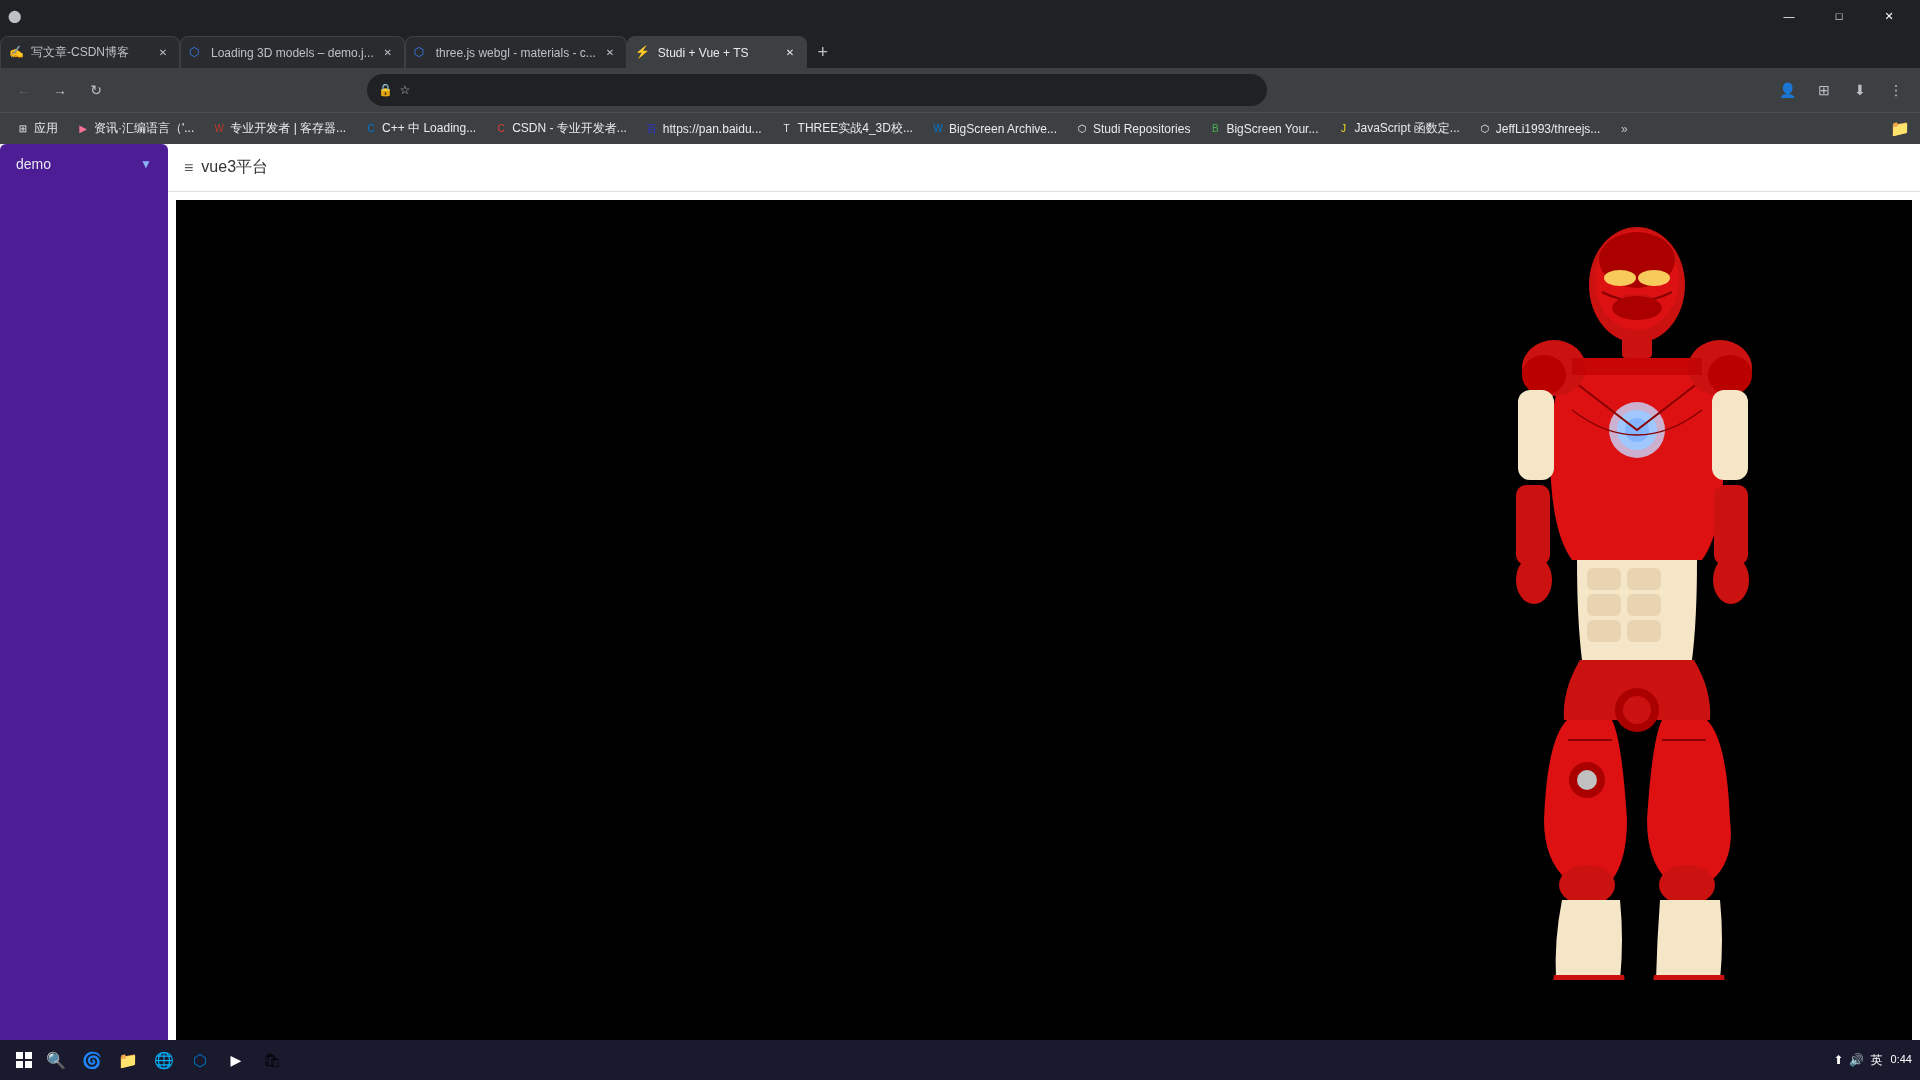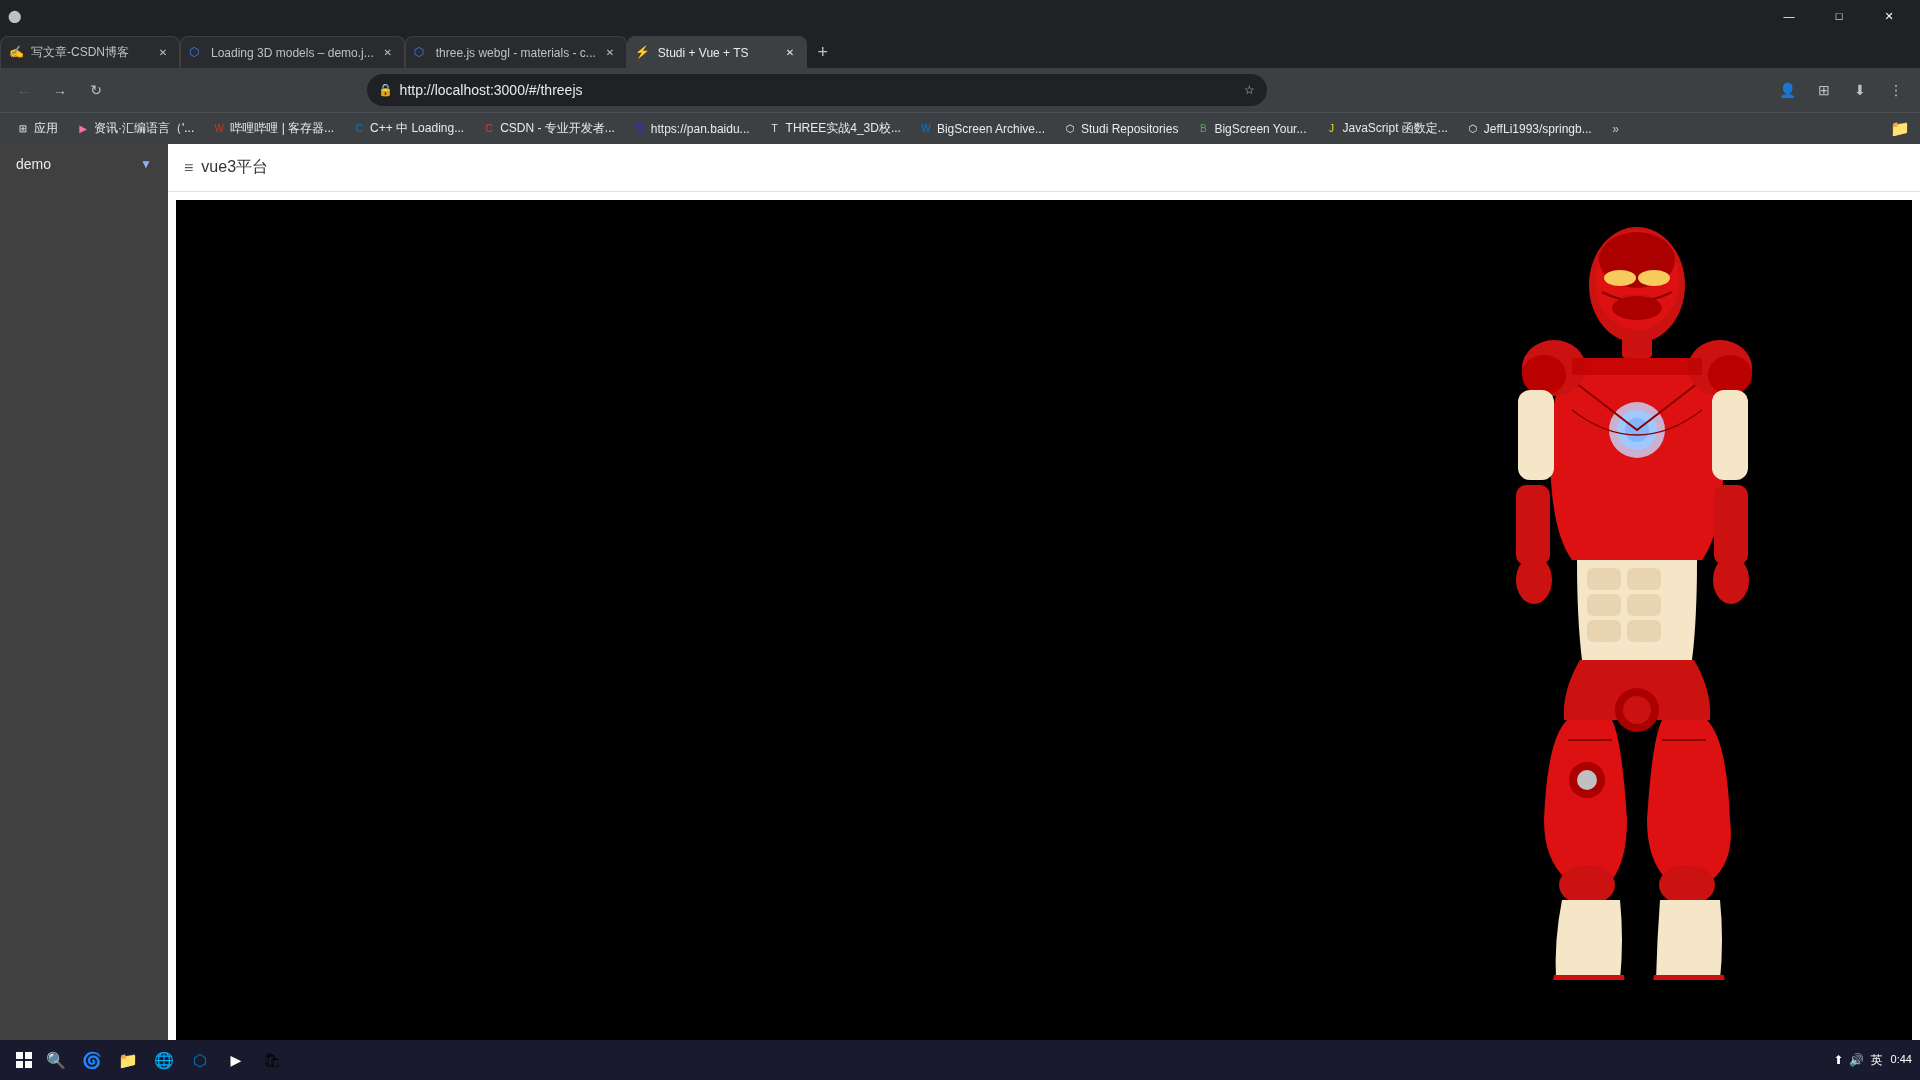--- a/index.html
+++ b/index.html
@@ -35,21 +35,21 @@
     .bookmarks-bar { height: 32px; background: #3c4043; display: flex; align-items: center; padding: 0 8px; gap: 2px; border-top: 1px solid #4a4d51; }
     .bookmark-item { height: 24px; display: flex; align-items: center; padding: 0 8px; gap: 4px; font-size: 12px; color: #e8eaed; cursor: pointer; border-radius: 4px; white-space: nowrap; }
     .bm-favicon { width: 14px; height: 14px; font-size: 10px; display: flex; align-items: center; justify-content: center; }
     .bookmarks-overflow { width: 24px; height: 24px; display: flex; align-items: center; justify-content: center; color: #bdc1c6; font-size: 12px; cursor: pointer; border-radius: 4px; margin-left: 2px; }
     .bookmarks-folder { margin-left: auto; width: 24px; height: 24px; display: flex; align-items: center; justify-content: center; color: #bdc1c6; cursor: pointer; }
 
     
     .app-container { display: flex; height: calc(1080px - 32px - 36px - 44px - 32px); background: #f1f3f4; }
 
     
-    .sidebar { width: 168px; background: #404040; height: 100%; display: flex; flex-direction: column; }
+    .sidebar { width: 168px; background: #4c1d95; height: 100%; display: flex; flex-direction: column; border-radius: 6px; }
     .sidebar-header { padding: 12px 16px; display: flex; align-items: center; justify-content: space-between; }
     .sidebar-title { color: #e8eaed; font-size: 14px; }
     .sidebar-arrow { color: #8ab4f8; font-size: 12px; }
 
     
     .content-area { flex: 1; display: flex; flex-direction: column; background: #fff; }
     .page-header { height: 48px; display: flex; align-items: center; padding: 0 16px; border-bottom: 1px solid #e0e0e0; background: #fff; }
     .page-title-area { display: flex; align-items: center; gap: 8px; font-size: 16px; color: #333; }
     .menu-icon { font-size: 16px; color: #555; }
 
@@ -108,21 +108,20 @@
     </div>
     <div class="tab-new">+</div>
   </div>
 
   <div class="address-bar">
     <div class="nav-btn disabled">←</div>
     <div class="nav-btn">→</div>
     <div class="nav-btn">↻</div>
     <div class="url-bar">
       <span style="color:#bdc1c6;font-size:12px;">🔒</span>
-      <span class="url-text">http://localhost:3000/#/threejs</span>
       <span style="color:#bdc1c6;font-size:12px;">☆</span>
     </div>
     <div class="address-icons">
       <div class="addr-icon">👤</div>
       <div class="addr-icon">⊞</div>
       <div class="addr-icon">⬇</div>
       <div class="addr-icon">⋮</div>
     </div>
   </div>
 
@@ -130,21 +129,21 @@
     <div class="bookmark-item">
       <span class="bm-favicon">⊞</span>
       <span>应用</span>
     </div>
     <div class="bookmark-item">
       <span class="bm-favicon" style="color:#fb7299;">▶</span>
       <span>资讯·汇编语言（'...</span>
     </div>
     <div class="bookmark-item">
       <span class="bm-favicon" style="color:#c0392b;">W</span>
-      <span>哔哩哔哩 | 客存器...</span>
+      <span>专业开发者 | 客存器...</span>
     </div>
     <div class="bookmark-item">
       <span class="bm-favicon" style="color:#0078d4;">C</span>
       <span>C++ 中 Loading...</span>
     </div>
     <div class="bookmark-item">
       <span class="bm-favicon" style="color:#e33b3b;">C</span>
       <span>CSDN - 专业开发者...</span>
     </div>
     <div class="bookmark-item">
@@ -166,21 +165,21 @@
     <div class="bookmark-item">
       <span class="bm-favicon" style="color:#4caf50;">B</span>
       <span>BigScreen Your...</span>
     </div>
     <div class="bookmark-item">
       <span class="bm-favicon" style="color:#f7df1e;">J</span>
       <span>JavaScript 函数定...</span>
     </div>
     <div class="bookmark-item">
       <span class="bm-favicon">⬡</span>
-      <span>JeffLi1993/springb...</span>
+      <span>JeffLi1993/threejs...</span>
     </div>
     <div class="bookmarks-overflow">»</div>
     <div class="bookmarks-folder">📁</div>
   </div>
 
 </div>
 
 <div class="app-container">
 
   <div class="sidebar">

